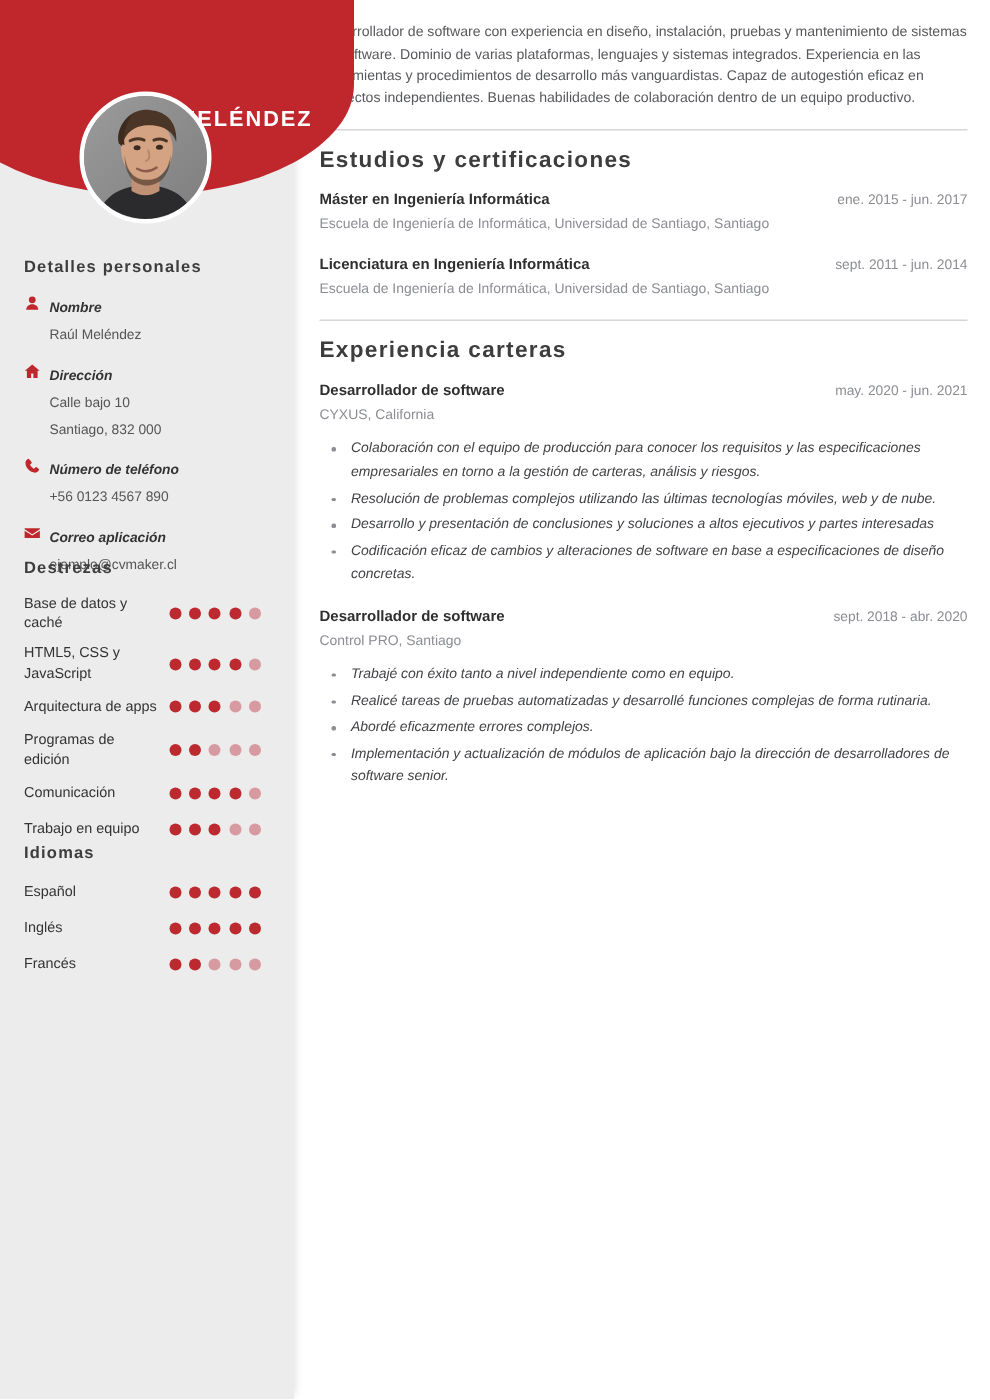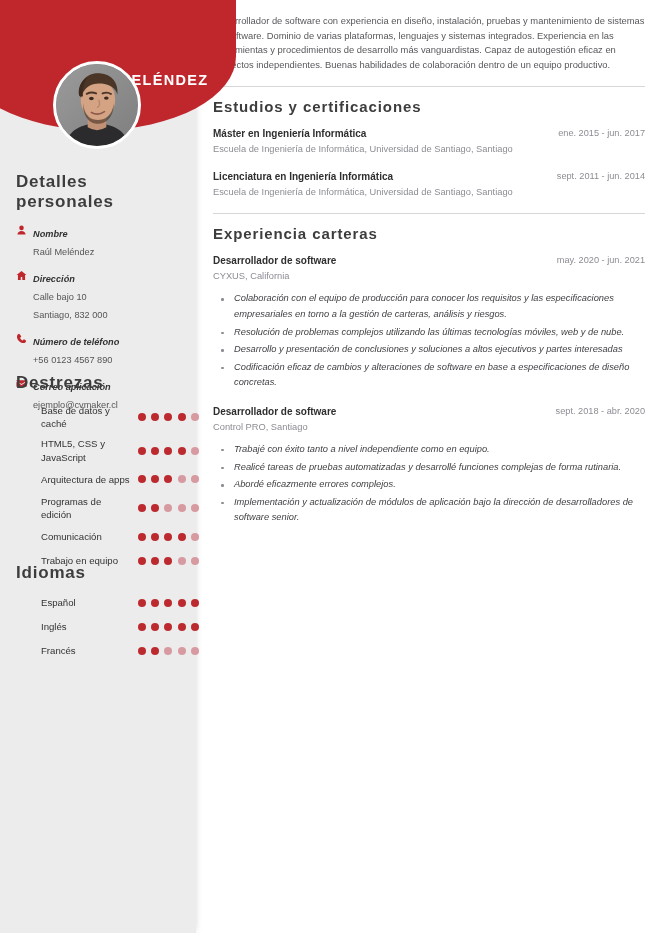--- a/index.html
+++ b/index.html
@@ -76,21 +76,21 @@
   }
   #avatar svg { display: block; width: 100%; height: 100%; }
 
   .side-section {
     position: absolute;
     left: 16px;
     width: 168px;
   }
 
   .side-heading {
-    font-size: 17px;
+    font-size: 11px;
     font-weight: bold;
     color: #3d3d3d;
     letter-spacing: 0.8px;
     margin: 0 0 11px 0;
   }
 
   
   .contact-row {
     display: flex;
     align-items: flex-start;
@@ -125,21 +125,20 @@
     min-height: 17px;
   }
   .rate-label {
     font-size: 9.6px;
     color: #333333;
     line-height: 13.2px;
     width: 97px;
     min-width: 97px;
     padding-right: 4px;
     box-sizing: border-box;
-    margin-left: 25px;
   }
   .rate-dots {
     display: flex;
     gap: 5.2px;
     align-items: center;
   }
   .dot {
     width: 8px;
     height: 8px;
     border-radius: 50%;

